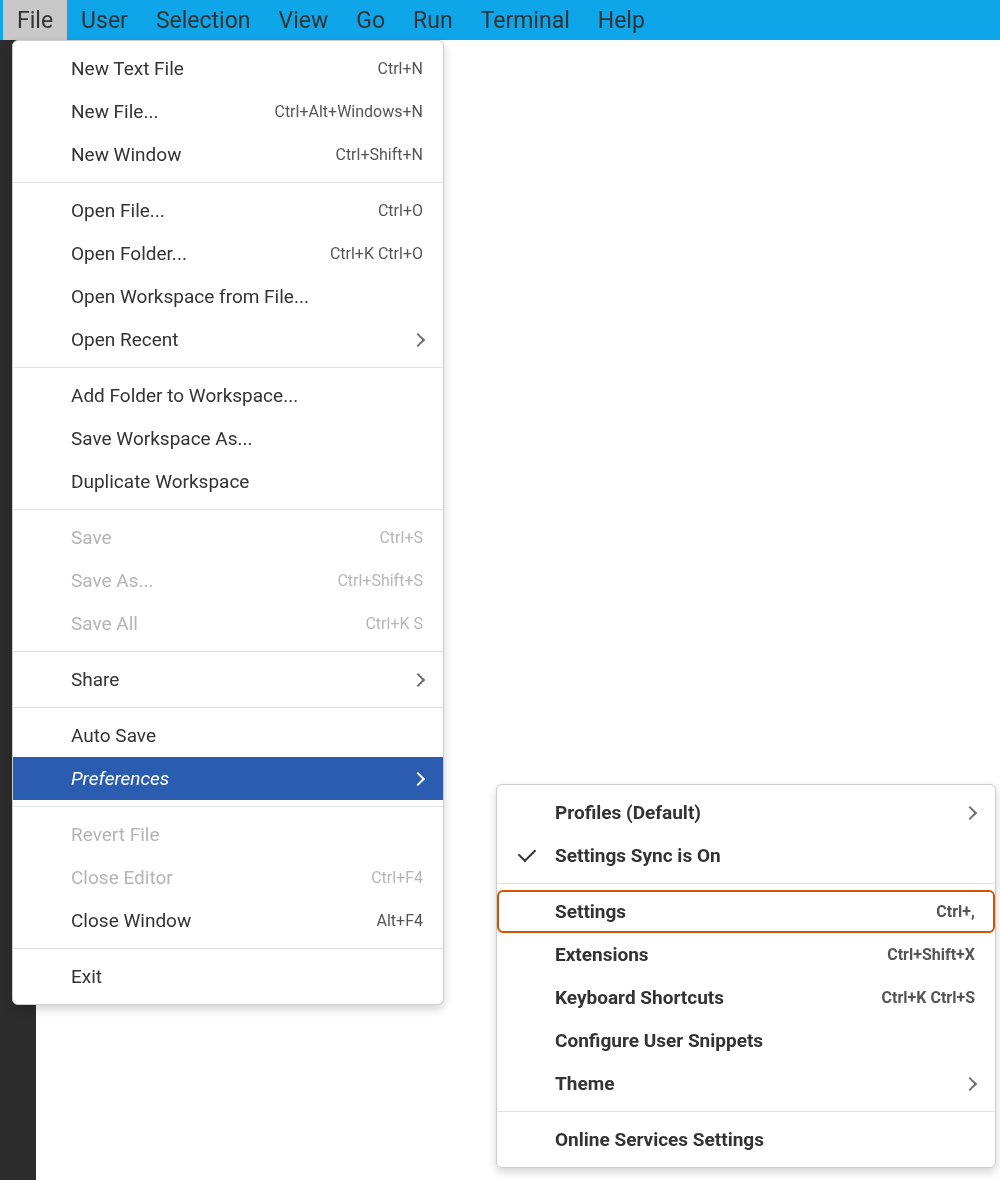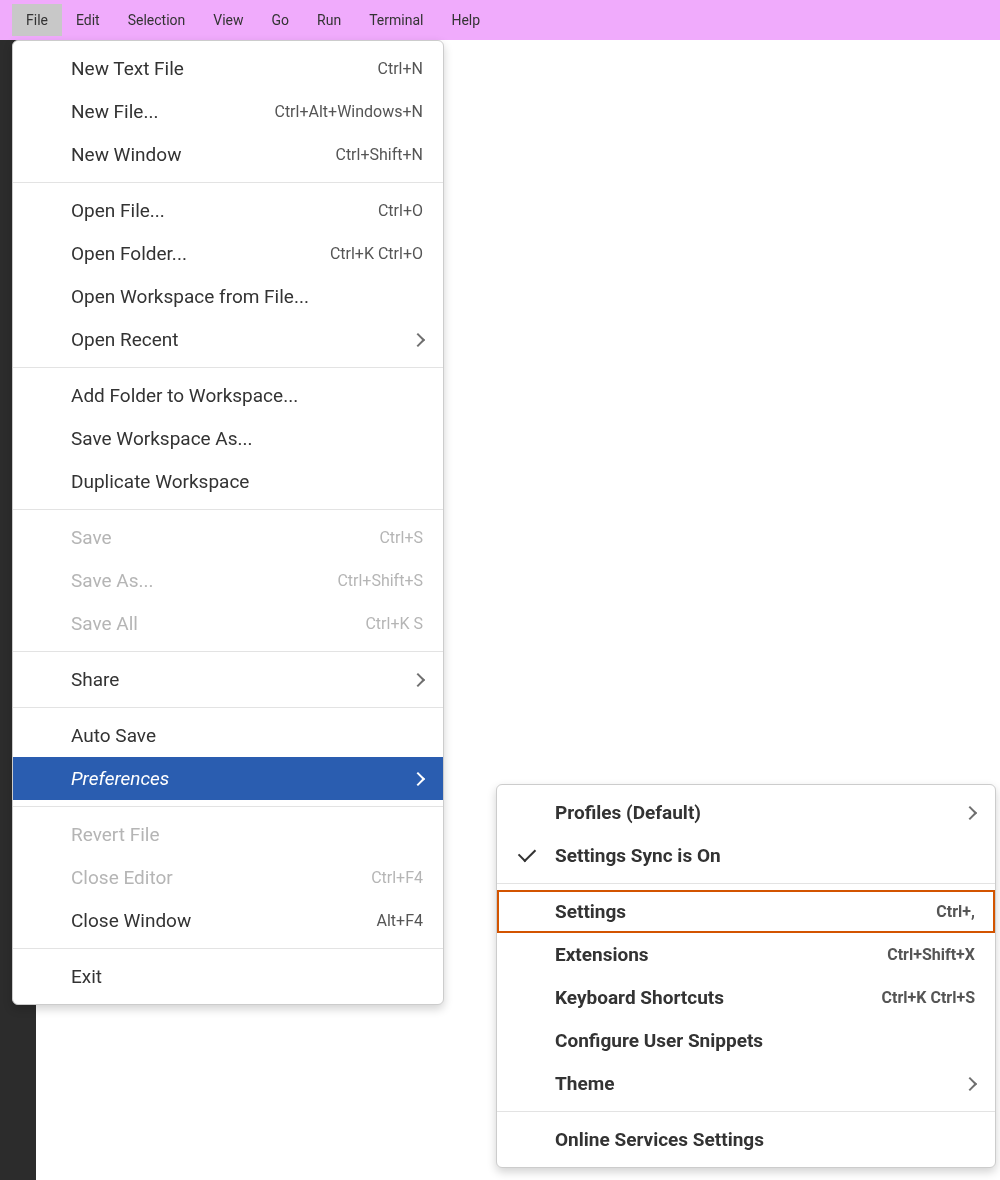--- a/index.html
+++ b/index.html
@@ -10,25 +10,25 @@
     }
     body {
       width: 1000px;
       height: 1180px;
       background: #fff;
       position: relative;
       overflow: hidden;
     }
     .menubar {
       height: 40px;
-      background: #f0abfc;
+      background: #0ea5e9;
       display: flex;
       align-items: center;
-      padding-left: 12px;
-      font-size: 14px;
+      padding-left: 3px;
+      font-size: 23px;
       color: #333;
     }
     .menubar-item {
       padding: 8px 14px;
       cursor: default;
     }
     .menubar-item.active {
       background: #c8c8c8;
     }
     .activity-bar {
@@ -96,21 +96,21 @@
       color: #fff;
       font-style: italic;
     }
     .menu-item.selected .label,
     .menu-item.selected .shortcut {
       color: #fff;
     }
     .menu-item.highlighted {
       outline: 2px solid #d35400;
       outline-offset: -2px;
-      border-radius: 0;
+      border-radius: 6px;
     }
     .menu-sep {
       height: 1px;
       background: #e3e3e3;
       margin: 6px 0;
     }
     .chevron {
       width: 10px;
       height: 10px;
       border-right: 2px solid currentColor;
@@ -133,21 +133,21 @@
       border-bottom: 2px solid #333;
       transform: rotate(-45deg);
       top: 14px;
     }
   </style>
 </head>
 <body>
 
 <div class="menubar">
   <div class="menubar-item active">File</div>
-  <div class="menubar-item">Edit</div>
+  <div class="menubar-item">User</div>
   <div class="menubar-item">Selection</div>
   <div class="menubar-item">View</div>
   <div class="menubar-item">Go</div>
   <div class="menubar-item">Run</div>
   <div class="menubar-item">Terminal</div>
   <div class="menubar-item">Help</div>
 </div>
 
 <div class="activity-bar"></div>
 <div class="editor-area"></div>

